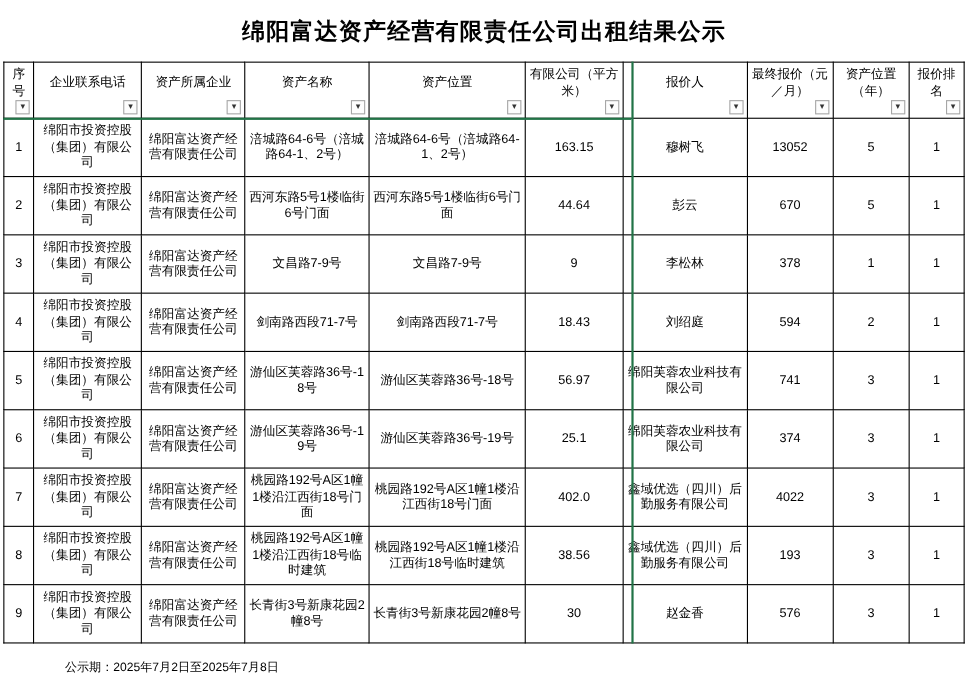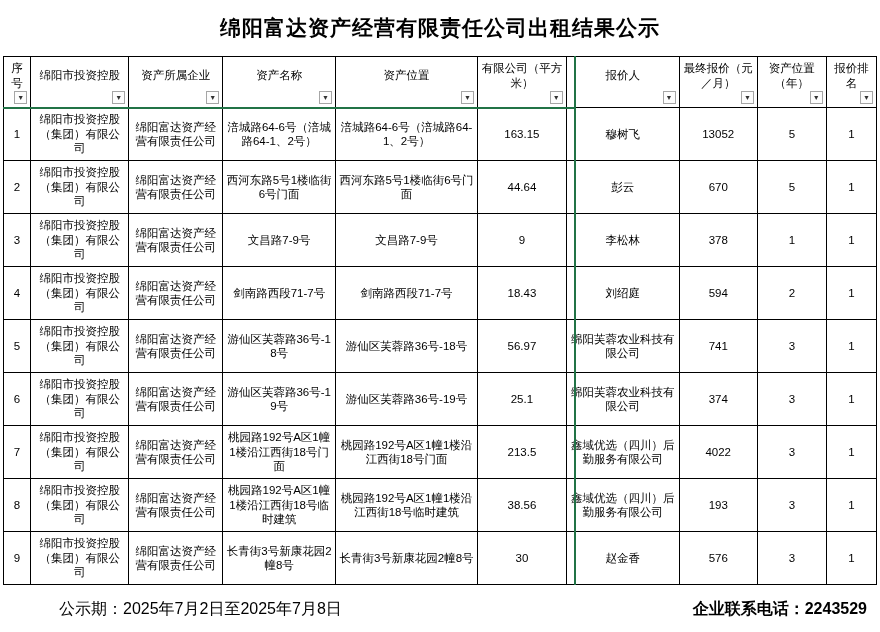--- a/index.html
+++ b/index.html
@@ -106,21 +106,21 @@
     width: 571px;
     height: 0;
     border-bottom: 2px solid #217346;
     pointer-events: none;
   }
   .footer {
     position: relative;
     width: 874px;
     margin-left: 3px;
     margin-top: 10px;
-    font-size: 16px;
+    font-size: 11px;
     height: 30px;
     text-align: right;
   }
   .footer .left-note {
     position: absolute;
     left: 56px;
     top: 4px;
   }
   .footer .right-note {
     position: absolute;
@@ -150,21 +150,21 @@
           <col class="c8">
           <col class="c9">
       </colgroup>
       <thead>
         <tr>
           <td>
             <span class="hdr-inner">序号</span>
             <span class="filter-btn">▼</span>
           </td>
           <td>
-            <span class="hdr-inner">绵阳市投资控股</span>
+            <span class="hdr-inner">企业联系电话</span>
             <span class="filter-btn">▼</span>
           </td>
           <td>
             <span class="hdr-inner">资产所属企业</span>
             <span class="filter-btn">▼</span>
           </td>
           <td>
             <span class="hdr-inner">资产名称</span>
             <span class="filter-btn">▼</span>
           </td>
@@ -266,21 +266,21 @@
           <td>374</td>
           <td>3</td>
           <td>1</td>
         </tr>
         <tr>
           <td>7</td>
           <td class="left">绵阳市投资控股（集团）有限公司</td>
           <td class="left">绵阳富达资产经营有限责任公司</td>
           <td class="left">桃园路192号A区1幢1楼沿江西街18号门面</td>
           <td class="left">桃园路192号A区1幢1楼沿江西街18号门面</td>
-          <td>213.5</td>
+          <td>402.0</td>
           <td>鑫域优选（四川）后勤服务有限公司</td>
           <td>4022</td>
           <td>3</td>
           <td>1</td>
         </tr>
         <tr>
           <td>8</td>
           <td class="left">绵阳市投资控股（集团）有限公司</td>
           <td class="left">绵阳富达资产经营有限责任公司</td>
           <td class="left">桃园路192号A区1幢1楼沿江西街18号临时建筑</td>
@@ -304,16 +304,15 @@
           <td>1</td>
         </tr>
       </tbody>
     </table>
     <div class="active-border"></div>
   <div class="green-line" style="top: 51px;"></div>
     </div>
 
   <div class="footer">
     <span class="left-note">公示期：2025年7月2日至2025年7月8日</span>
-    <span class="right-note">企业联系电话：2243529</span>
   </div>
 
 </div>
 
 </body></html>

